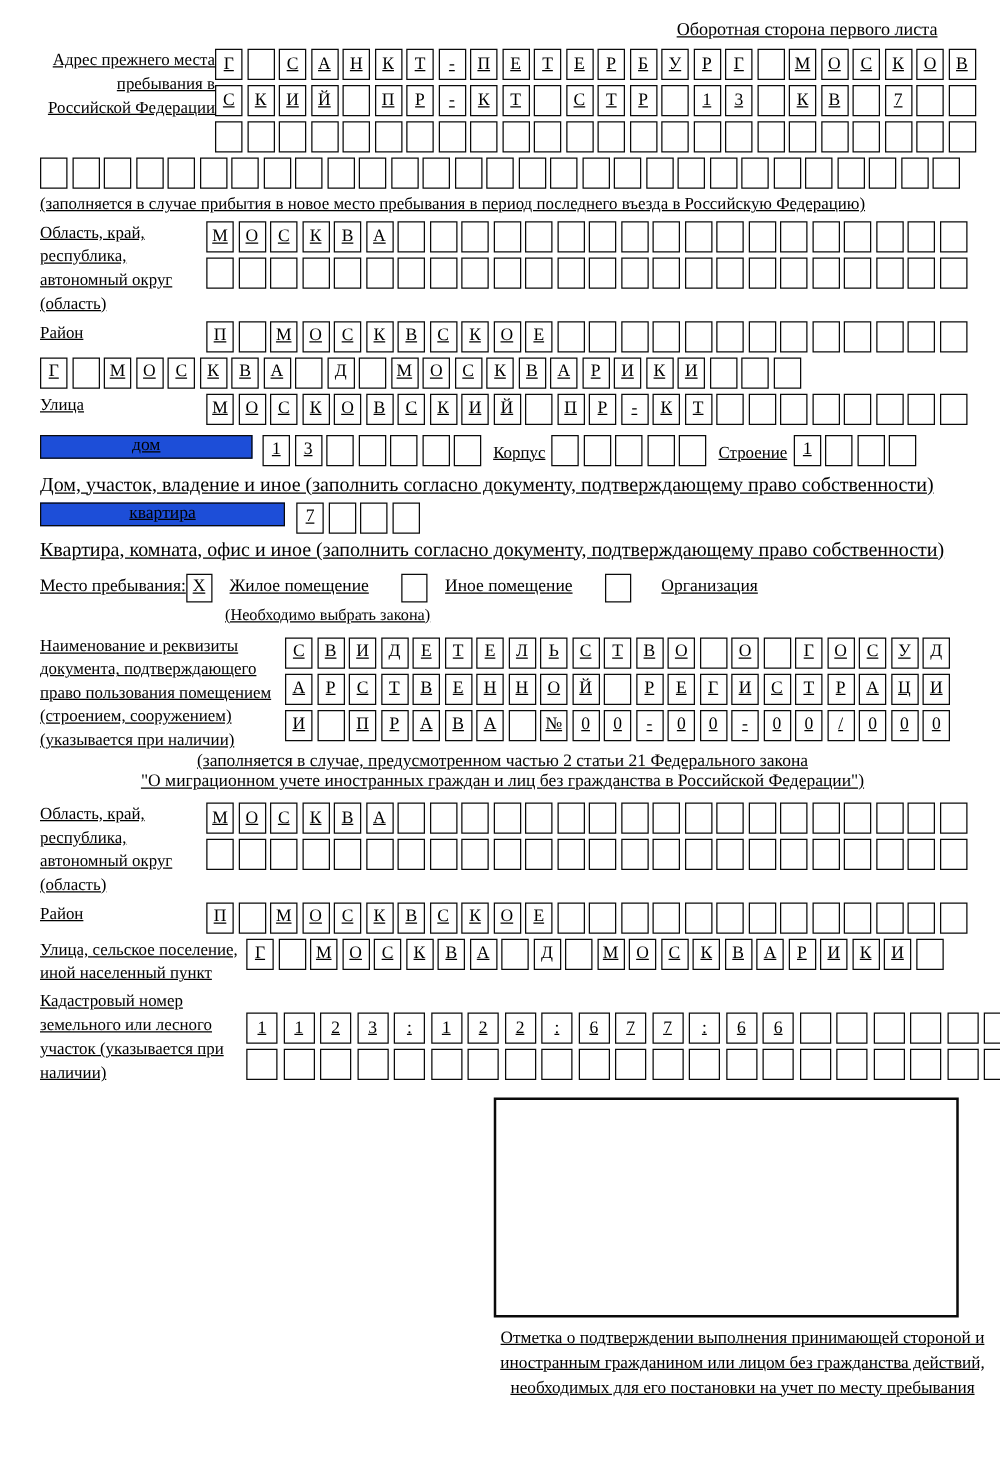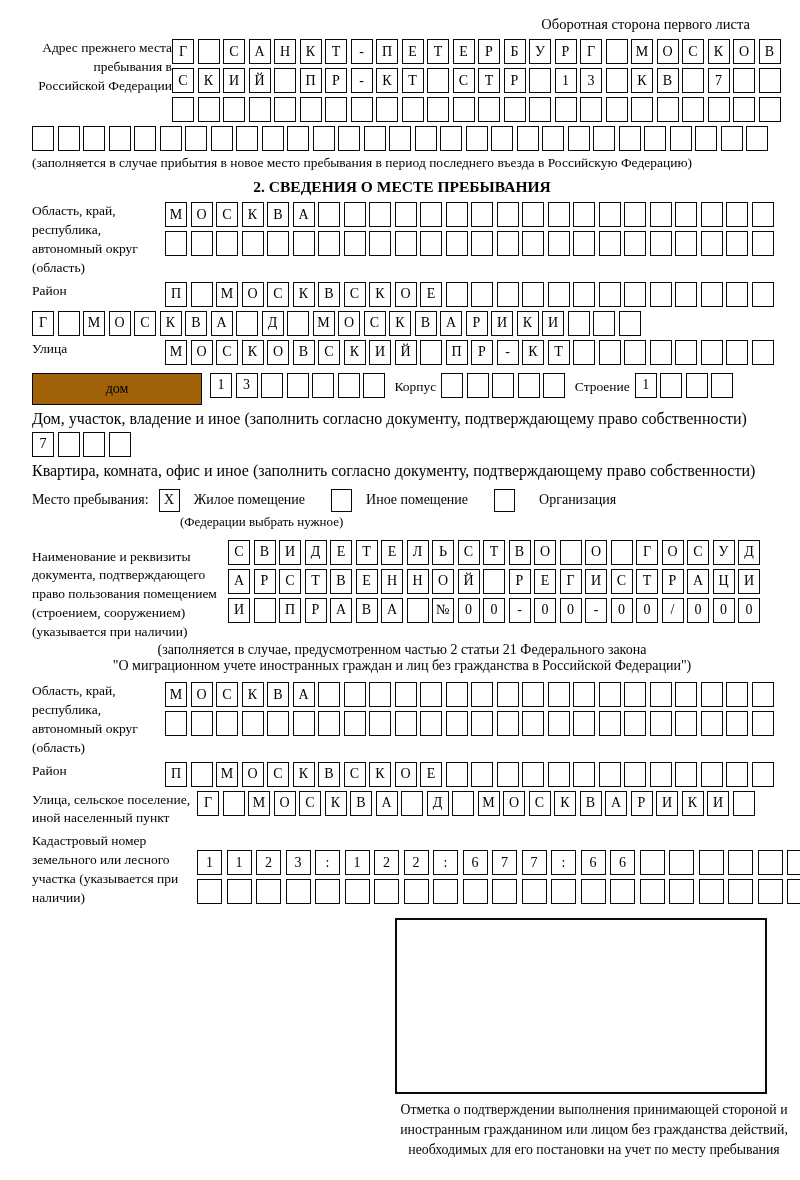--- a/index.html
+++ b/index.html
@@ -1,47 +1,47 @@
 <!DOCTYPE html>
 <html><head>
 <meta charset="utf-8">
 <style>
   html,body{margin:0;padding:0;background:#fff;color:#000;}
   body{width:800px;height:1180px;font-family:"Liberation Serif",serif;overflow:hidden;}
-  .page{position:relative;width:800px;height:1180px;box-sizing:border-box;padding:16px 28px 0 32px;}
+  .page{position:relative;width:800px;height:1180px;box-sizing:border-box;padding:16px 28px 0 32px;text-decoration:underline;}
   .corner{text-align:right;font-size:14.5px;padding-right:22px;}
 
   .row{display:flex;align-items:flex-start;}
   .label{font-size:13.5px;line-height:1.4;flex:none;}
   .w140{width:140px;text-align:right;}
   .w135{width:133px;}
   .w165{width:165px;}
-  .w195{width:196px;margin-top:10px;}
+  .w195{width:196px;}
 
   .cells{display:flex;flex:none;}
   .cell{flex:none;width:22px;height:25px;border:1.6px solid #0a0a0a;box-sizing:border-box;
         margin-right:3.5px;display:flex;align-items:center;justify-content:center;
         font-size:14px;line-height:1;background:#fff;}
   .widecells .cell{width:25px;margin-right:4.5px;}
   .stack .cells{margin-bottom:4px;}
 
   .note{font-size:13.5px;text-align:left;margin-top:4px;}
   .sec-title{font-size:15.5px;font-weight:bold;text-align:center;margin-top:7px;}
 
   .mt6{margin-top:6px;} .mt8{margin-top:8px;} .mt4{margin-top:4px;}
 
-  .bigfield{flex:none;height:32px;border:1.6px solid #0a0a0a;box-sizing:border-box;
-            display:flex;align-items:center;justify-content:center;font-size:14px;background:#a16207;}
+  .bigfield{flex:none;height:19px;border:1.6px solid #0a0a0a;box-sizing:border-box;
+            display:flex;align-items:center;justify-content:center;font-size:14px;background:#1d4ed8;}
   .housefield{width:170px;margin-right:8px;}
   .aptfield{width:196px;margin-right:9px;}
   .inline-lbl{font-size:13.5px;line-height:27px;flex:none;margin:0 5px 0 6px;}
   .caption{font-size:16px;margin-top:5px;}
 
   .stayrow{display:flex;align-items:center;margin-top:9px;}
-  .stayrow .label{width:auto;margin-right:10px;font-size:14px;}
+  .stayrow .label{width:auto;font-size:14px;}
   .checkbox{flex:none;width:21px;height:23px;border:1.6px solid #0a0a0a;box-sizing:border-box;
             display:flex;align-items:center;justify-content:center;font-size:14px;margin:0 14px 0 0;}
   .opt{font-size:14px;margin-right:26px;}
   .staynote{font-size:13px;margin-left:148px;margin-top:2px;}
 
   .center-note{font-size:14px;text-align:center;}
   .act-title{font-size:14.5px;font-weight:bold;text-align:center;margin-top:14px;margin-bottom:6px;}
 
   .cad-cellswrap{padding-top:18px;}
 
@@ -165,21 +165,20 @@
       <span class="cell"></span>
       <span class="cell"></span>
       <span class="cell"></span>
       <span class="cell"></span>
       <span class="cell"></span>
       <span class="cell"></span>
       <span class="cell"></span>
     </div>
   <div class="note">(заполняется в случае прибытия в новое место пребывания в период последнего въезда в Российскую Федерацию)</div>
 
-  <div class="sec-title">2. СВЕДЕНИЯ О МЕСТЕ ПРЕБЫВАНИЯ</div>
 
   <div class="row mt6">
     <div class="label w135">Область, край, республика, автономный округ (область)</div>
     <div class="stack">
       <div class="cells">
           <span class="cell">М</span>
           <span class="cell">О</span>
           <span class="cell">С</span>
           <span class="cell">К</span>
           <span class="cell">В</span>
@@ -344,39 +343,40 @@
     <div class="cells">
         <span class="cell">1</span>
         <span class="cell"></span>
         <span class="cell"></span>
         <span class="cell"></span>
       </div>
   </div>
   <div class="caption">Дом, участок, владение и иное (заполнить согласно документу, подтверждающему право собственности)</div>
 
   <div class="row mt4">
+    <div class="bigfield aptfield">квартира</div>
     <div class="cells">
         <span class="cell">7</span>
         <span class="cell"></span>
         <span class="cell"></span>
         <span class="cell"></span>
       </div>
   </div>
   <div class="caption">Квартира, комната, офис и иное (заполнить согласно документу, подтверждающему право собственности)</div>
 
   <div class="stayrow">
     <div class="label">Место пребывания:</div>
     <div class="checkbox">X</div>
     <div class="opt">Жилое помещение</div>
     <div class="checkbox"></div>
     <div class="opt">Иное помещение</div>
     <div class="checkbox" style="margin-right:24px"></div>
     <div class="opt">Организация</div>
   </div>
-  <div class="staynote">(Федерации выбрать нужное)</div>
+  <div class="staynote">(Необходимо выбрать закона)</div>
 
   <div class="row mt8">
     <div class="label w195">Наименование и реквизиты документа, подтверждающего право пользования помещением (строением, сооружением) (указывается при наличии)</div>
     <div class="stack" style="padding-top:2px">
       <div class="cells">
           <span class="cell">С</span>
           <span class="cell">В</span>
           <span class="cell">И</span>
           <span class="cell">Д</span>
           <span class="cell">Е</span>
@@ -559,21 +559,21 @@
         <span class="cell">А</span>
         <span class="cell">Р</span>
         <span class="cell">И</span>
         <span class="cell">К</span>
         <span class="cell">И</span>
         <span class="cell"></span>
       </div>
   </div>
 
   <div class="row mt4">
-    <div class="label w165">Кадастровый номер земельного или лесного участка (указывается при наличии)</div>
+    <div class="label w165">Кадастровый номер земельного или лесного участок (указывается при наличии)</div>
     <div class="stack widecells cad-cellswrap">
       <div class="cells">
           <span class="cell">1</span>
           <span class="cell">1</span>
           <span class="cell">2</span>
           <span class="cell">3</span>
           <span class="cell">:</span>
           <span class="cell">1</span>
           <span class="cell">2</span>
           <span class="cell">2</span>

